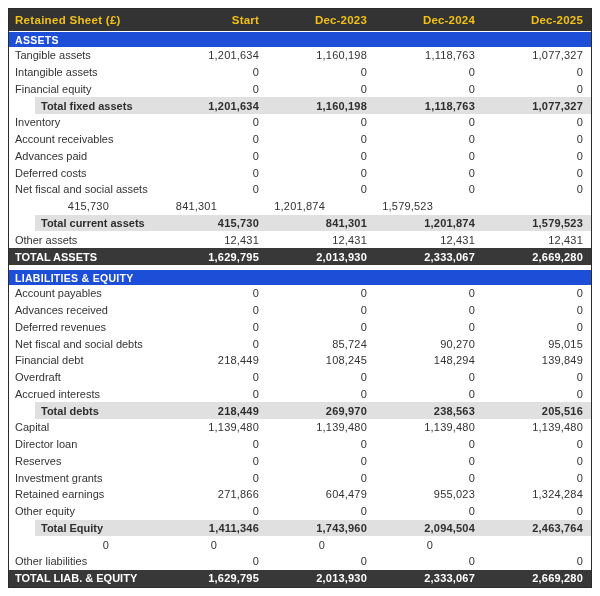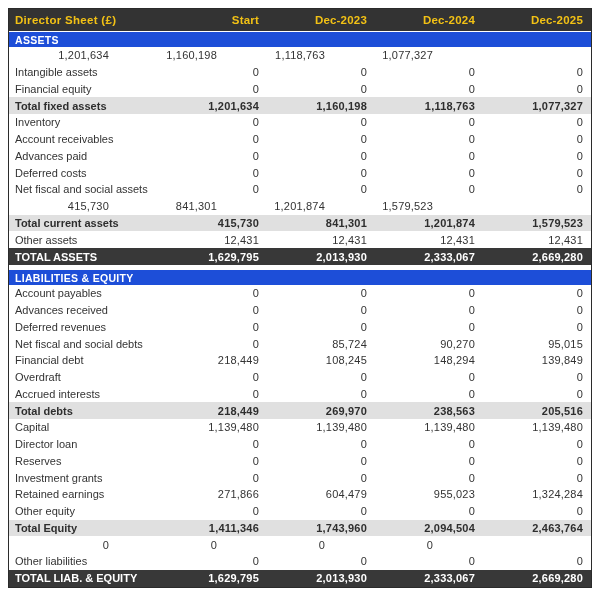--- a/index.html
+++ b/index.html
@@ -53,48 +53,50 @@
     background: #1d4ed8;
     color: #ffffff;
     font-weight: bold;
     font-size: 10.5px;
     letter-spacing: 0.3px;
   }
   .row.total {
     background: #e0e0e0;
     font-weight: bold;
     color: #2e2e2e;
+    margin-left: 26px;
   }
   .row.grand {
     height: 17px;
     background: #383838;
     color: #ffffff;
     font-weight: bold;
   }
   .row.gap {
     height: 5px;
     background: #ffffff;
   }
 </style>
 </head>
 <body>
 
 <div class="tbl">
   <div class="row header">
-    <div class="lbl">Director Sheet (£)</div>
+    <div class="lbl">Retained Sheet (£)</div>
     <div class="num">Start</div>
     <div class="num">Dec-2023</div>
     <div class="num">Dec-2024</div>
     <div class="num">Dec-2025</div>
   </div>
   <div id="rows">
       <div class="row section">
         <div class="lbl">ASSETS</div>
       </div>
       <div class="row data">
+        <div class="lbl">Tangible assets</div>
         <div class="num">1,201,634</div>
         <div class="num">1,160,198</div>
         <div class="num">1,118,763</div>
         <div class="num">1,077,327</div>
       </div>
       <div class="row data">
         <div class="lbl">Intangible assets</div>
         <div class="num">0</div>
         <div class="num">0</div>
         <div class="num">0</div>

